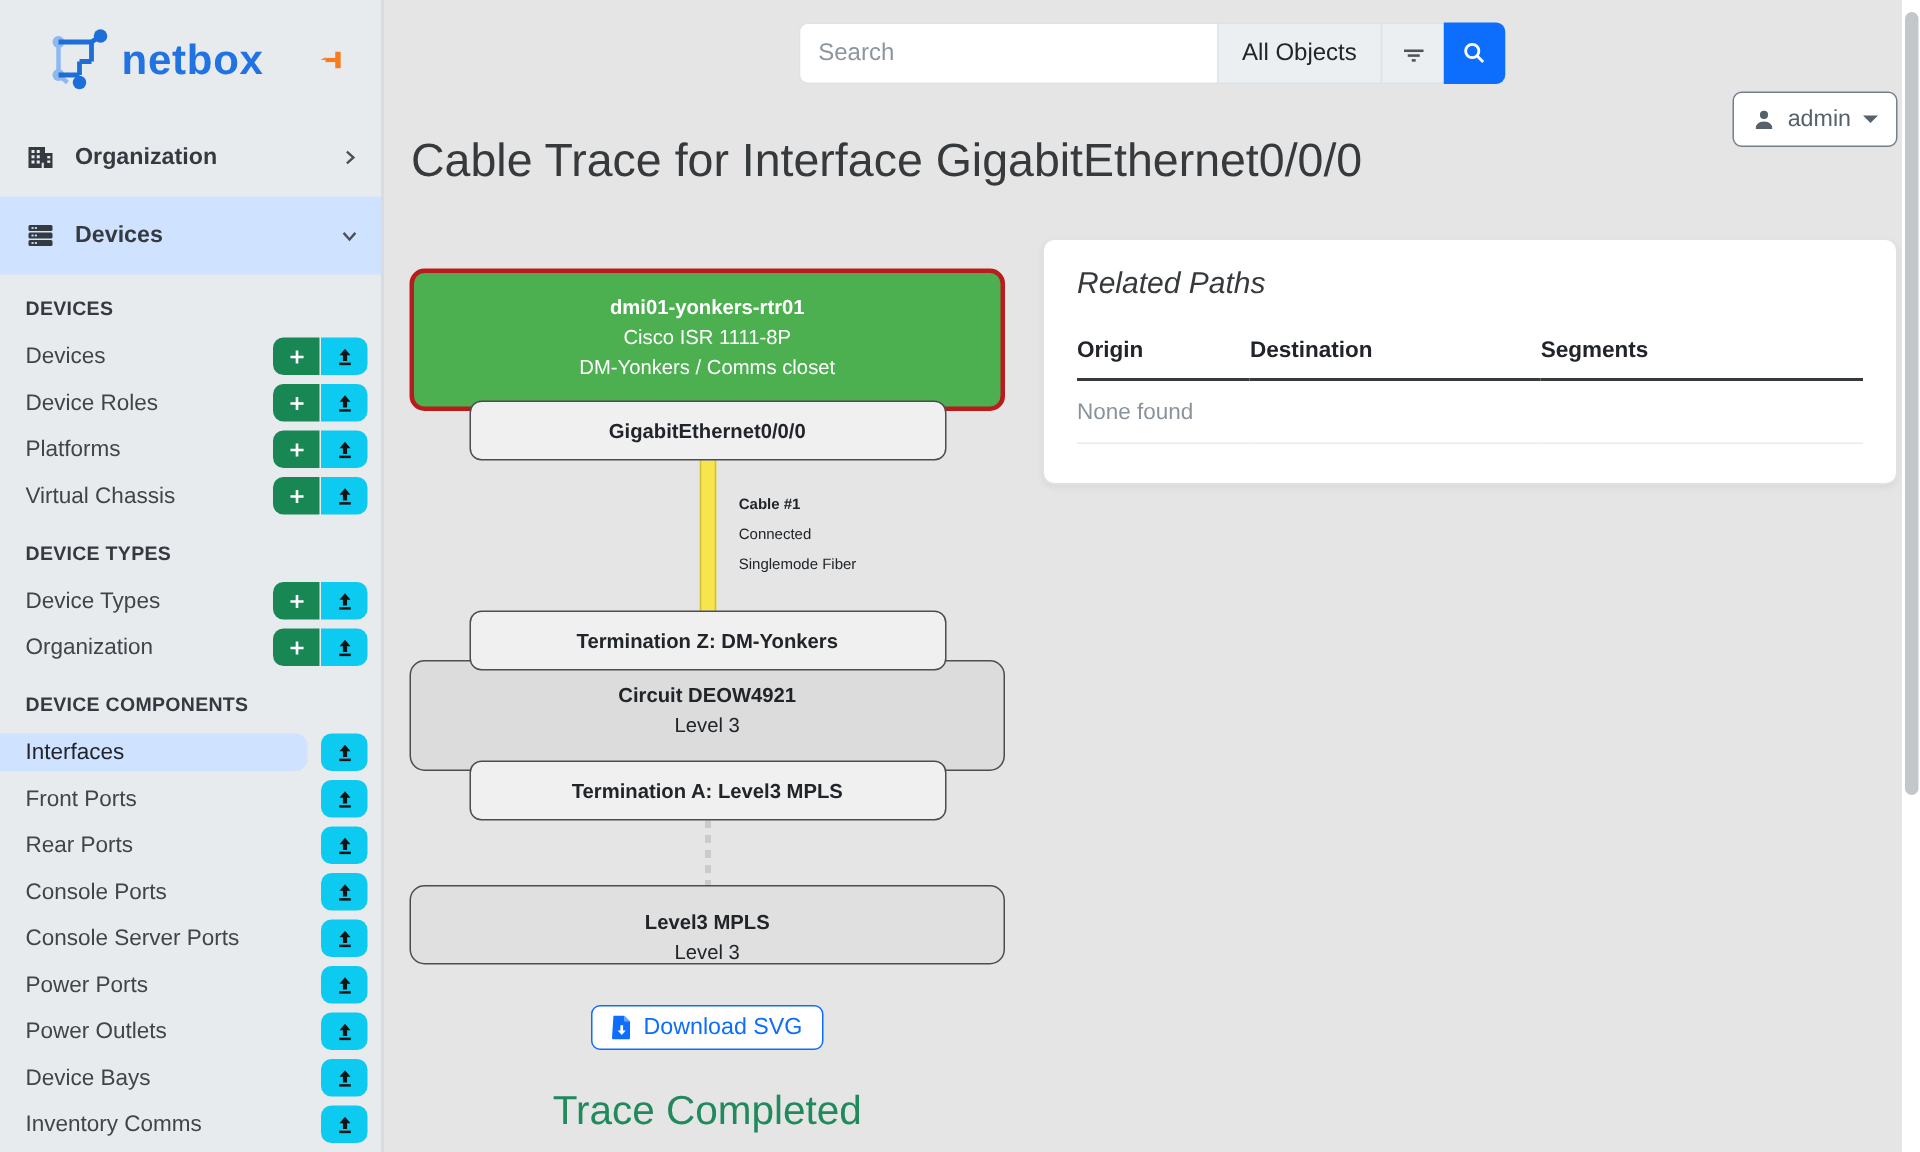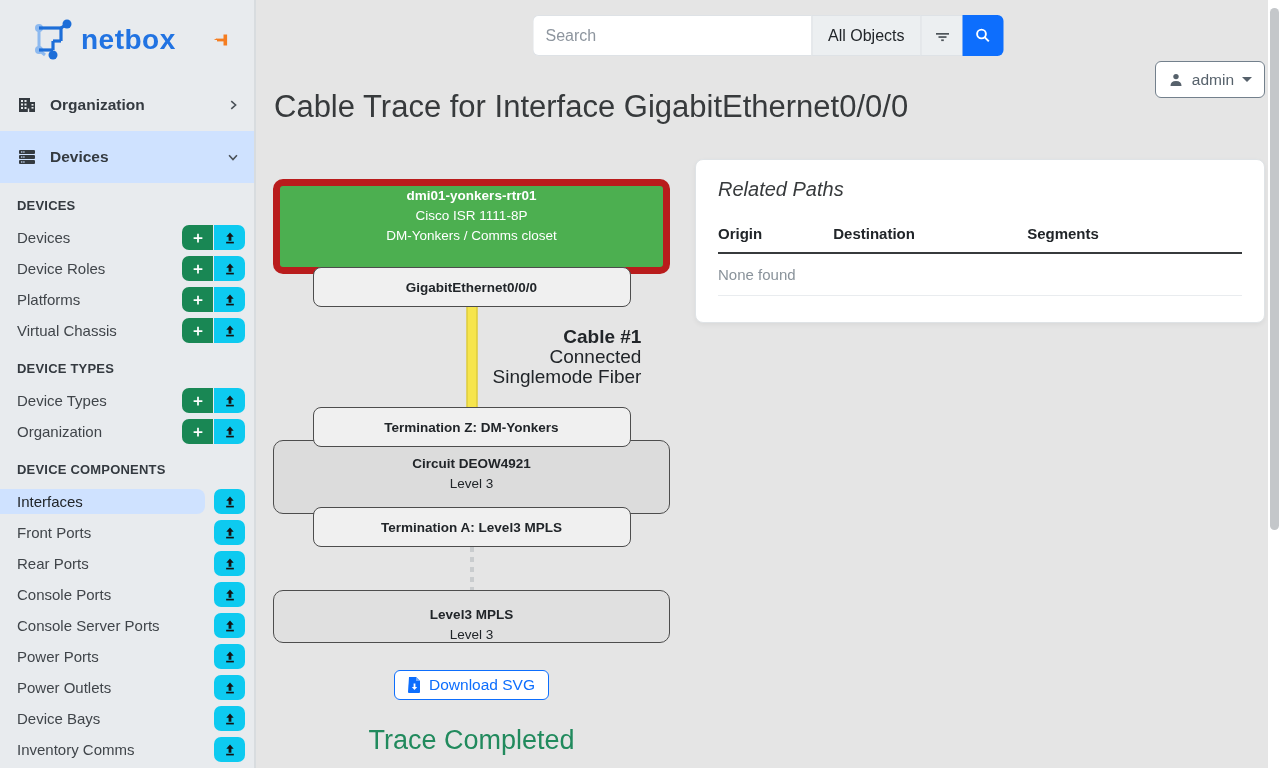--- a/index.html
+++ b/index.html
@@ -77,42 +77,42 @@
   .caret{width:0; height:0; border-left:5px solid transparent; border-right:5px solid transparent; border-top:5px solid #56616b;}
   h1.page-title{font-size:31px; font-weight:400; color:#373a3c; margin:18px 0 0 18px;}
   .content-row{display:flex; align-items:flex-start; margin:34px 15px 0 17px; gap:25px;}
   
   .diagram-col{flex:none; width:397px; margin-top:20px; display:flex; flex-direction:column;}
   .node{
     width:397px; border-radius:10px; text-align:center; position:relative; z-index:1;
     font-size:13.5px;
   }
   .node-green{
-    height:95px; background:var(--node-green); border:7px solid #b91c1c; color:#fff; 
+    height:95px; background:var(--node-green); border:3px solid #b91c1c; color:#fff; padding-top:13px;
   }
   .node-green .line{line-height:20px;}
   .node-green .line.name{font-weight:bold;}
   .node-gray{border:1px solid #4d4d4d; color:#212529;}
   .node-circuit{height:74px; background:#dcdcdc; padding-top:13px;}
   .node-net{height:53px; background:#e0e0e0; padding-top:14px;}
   .node-gray .line{line-height:20px;}
   .node-gray .line.name{font-weight:bold;}
   .port-box{
     width:318px; height:40px; margin:0 auto; background:#f0f0f0; border:1px solid #4d4d4d;
     border-radius:8px; display:flex; align-items:center; justify-content:center;
     font-size:13.5px; font-weight:bold; color:#212529; position:relative; z-index:2;
   }
   .port-box.overlap-up{margin-top:-7px;}
   .node.overlap-up{margin-top:-7px;}
   .cable-seg{position:relative; height:100px;}
   .cable-line{
     position:absolute; left:50%; transform:translateX(-50%); top:0; bottom:0; width:11px;
     background:var(--cable-yellow); border-left:1px solid #d2c033; border-right:1px solid #d2c033;
   }
-  .cable-labels{position:absolute; left:calc(50% + 21px); top:20px; text-align:right; font-size:19px;}
+  .cable-labels{position:absolute; left:calc(50% + 21px); top:20px; text-align:left; font-size:10px;}
   .cable-labels div{line-height:20px;}
   .cable-labels .name{font-weight:bold;}
   .dotted-conn{
     height:43px; width:4px; margin:0 auto;
     background:repeating-linear-gradient(to bottom,#c9ccce 0 5px, transparent 5px 10px);
   }
   .dl-row{display:flex; justify-content:center; margin-top:27px;}
   .dl-btn{
     display:flex; align-items:center; gap:8px; padding:5px 13px; background:#fff;
     border:1px solid var(--primary); border-radius:6px; color:var(--primary);

